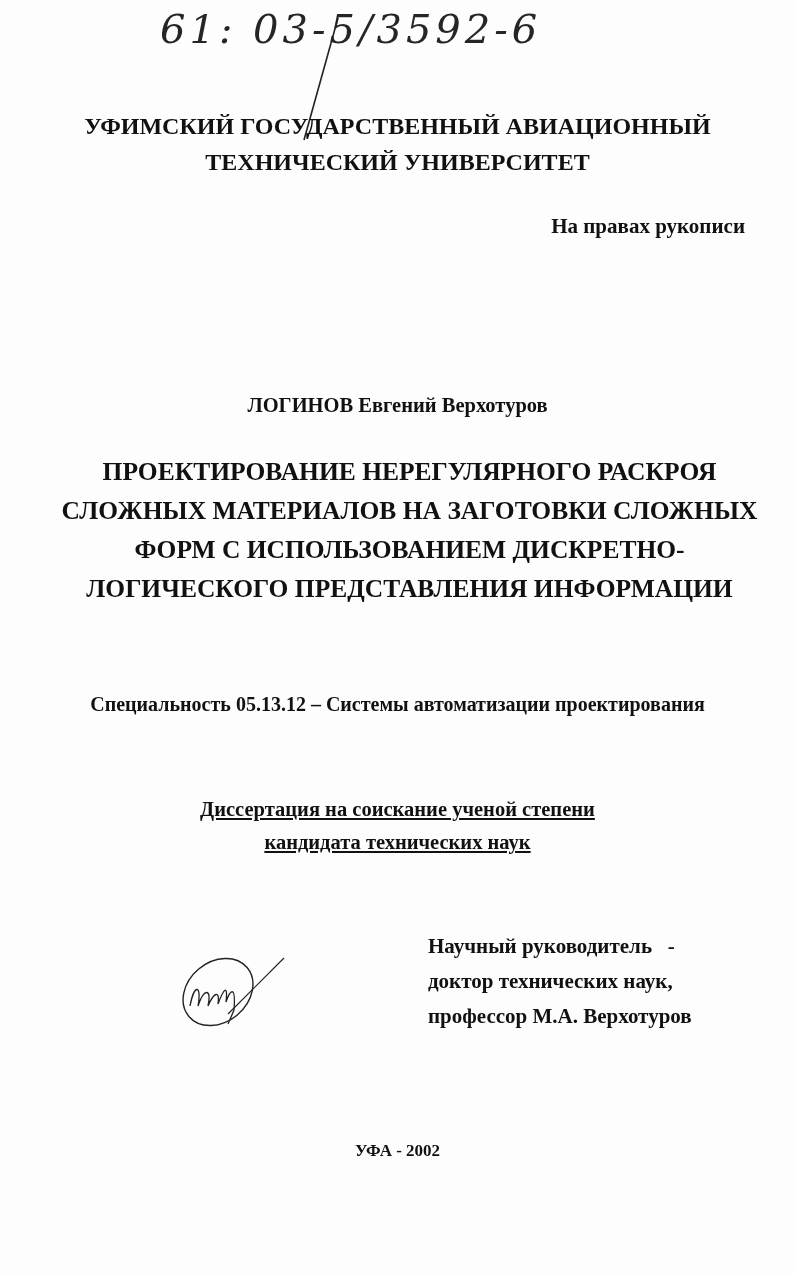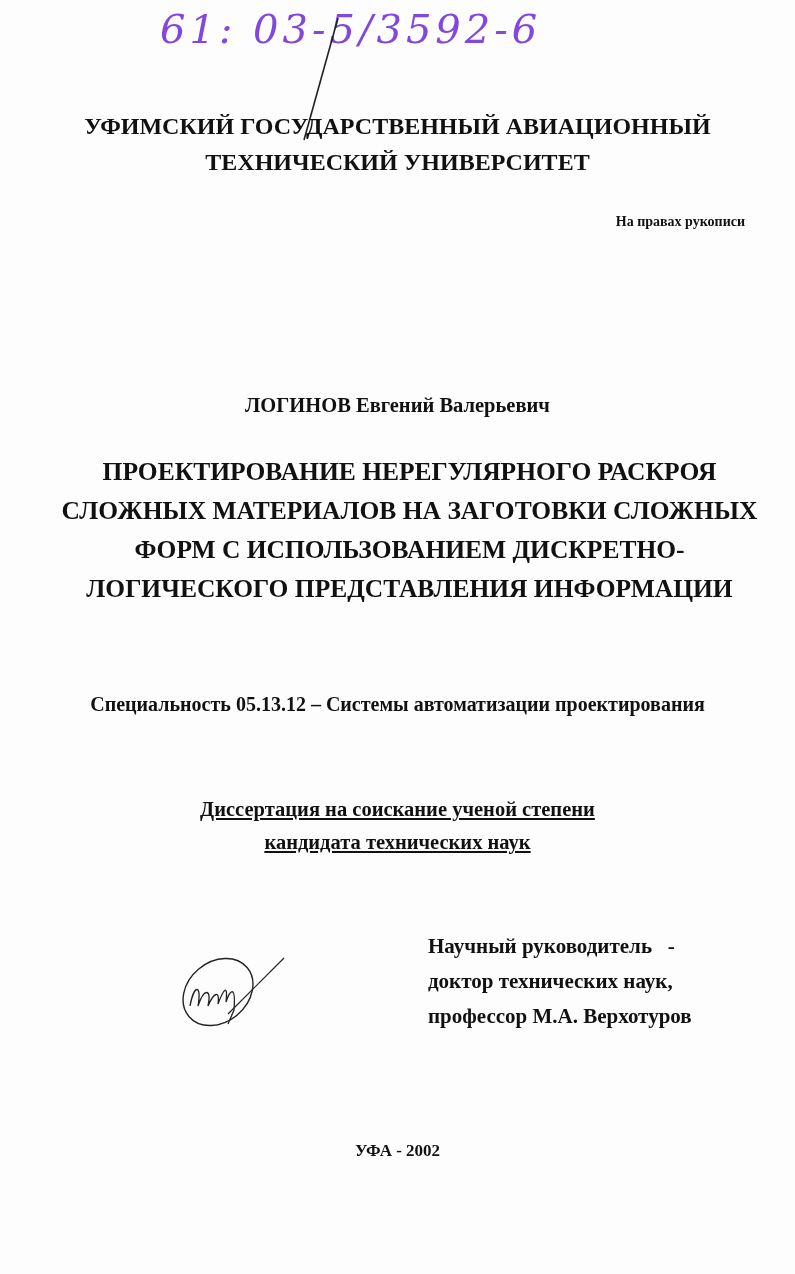--- a/index.html
+++ b/index.html
@@ -23,21 +23,21 @@
       background: #fdfdfd;
     }
     .handwritten {
       position: absolute;
       left: 160px;
       top: 6px;
       font-family: "DejaVu Serif", serif;
       font-style: italic;
       font-size: 40px;
       letter-spacing: 4px;
-      color: #6d28d9;
+      color: #000000;
       opacity: 0.85;
       white-space: nowrap;
     }
     .hw-stroke {
       position: absolute;
       left: 290px;
       top: 14px;
       width: 60px;
       height: 130px;
     }
@@ -51,21 +51,21 @@
     }
     .univ {
       top: 108px;
       font-size: 24px;
       line-height: 36px;
     }
     .rights {
       position: absolute;
       top: 214px;
       right: 50px;
-      font-size: 14px;
+      font-size: 21px;
       font-weight: bold;
       white-space: nowrap;
     }
     .author {
       top: 391px;
       font-size: 20.5px;
       line-height: 28px;
     }
     .title {
       top: 452px;
@@ -117,21 +117,21 @@
     <path d="M48 4 L14 126" stroke="#222" stroke-width="1.6" fill="none"></path>
   </svg>
 
   <div class="block univ">
     <span class="line">УФИМСКИЙ ГОСУДАРСТВЕННЫЙ АВИАЦИОННЫЙ</span>
     <span class="line">ТЕХНИЧЕСКИЙ УНИВЕРСИТЕТ</span>
   </div>
 
   <div class="rights">На правах рукописи</div>
 
-  <div class="block author">ЛОГИНОВ Евгений Валерьевич</div>
+  <div class="block author">ЛОГИНОВ Евгений Верхотуров</div>
 
   <div class="block title">
     <span class="line">ПРОЕКТИРОВАНИЕ НЕРЕГУЛЯРНОГО РАСКРОЯ</span>
     <span class="line">СЛОЖНЫХ МАТЕРИАЛОВ НА ЗАГОТОВКИ СЛОЖНЫХ</span>
     <span class="line">ФОРМ С ИСПОЛЬЗОВАНИЕМ ДИСКРЕТНО-</span>
     <span class="line">ЛОГИЧЕСКОГО ПРЕДСТАВЛЕНИЯ ИНФОРМАЦИИ</span>
   </div>
 
   <div class="block specialty">Специальность 05.13.12 – Системы автоматизации проектирования</div>
 

